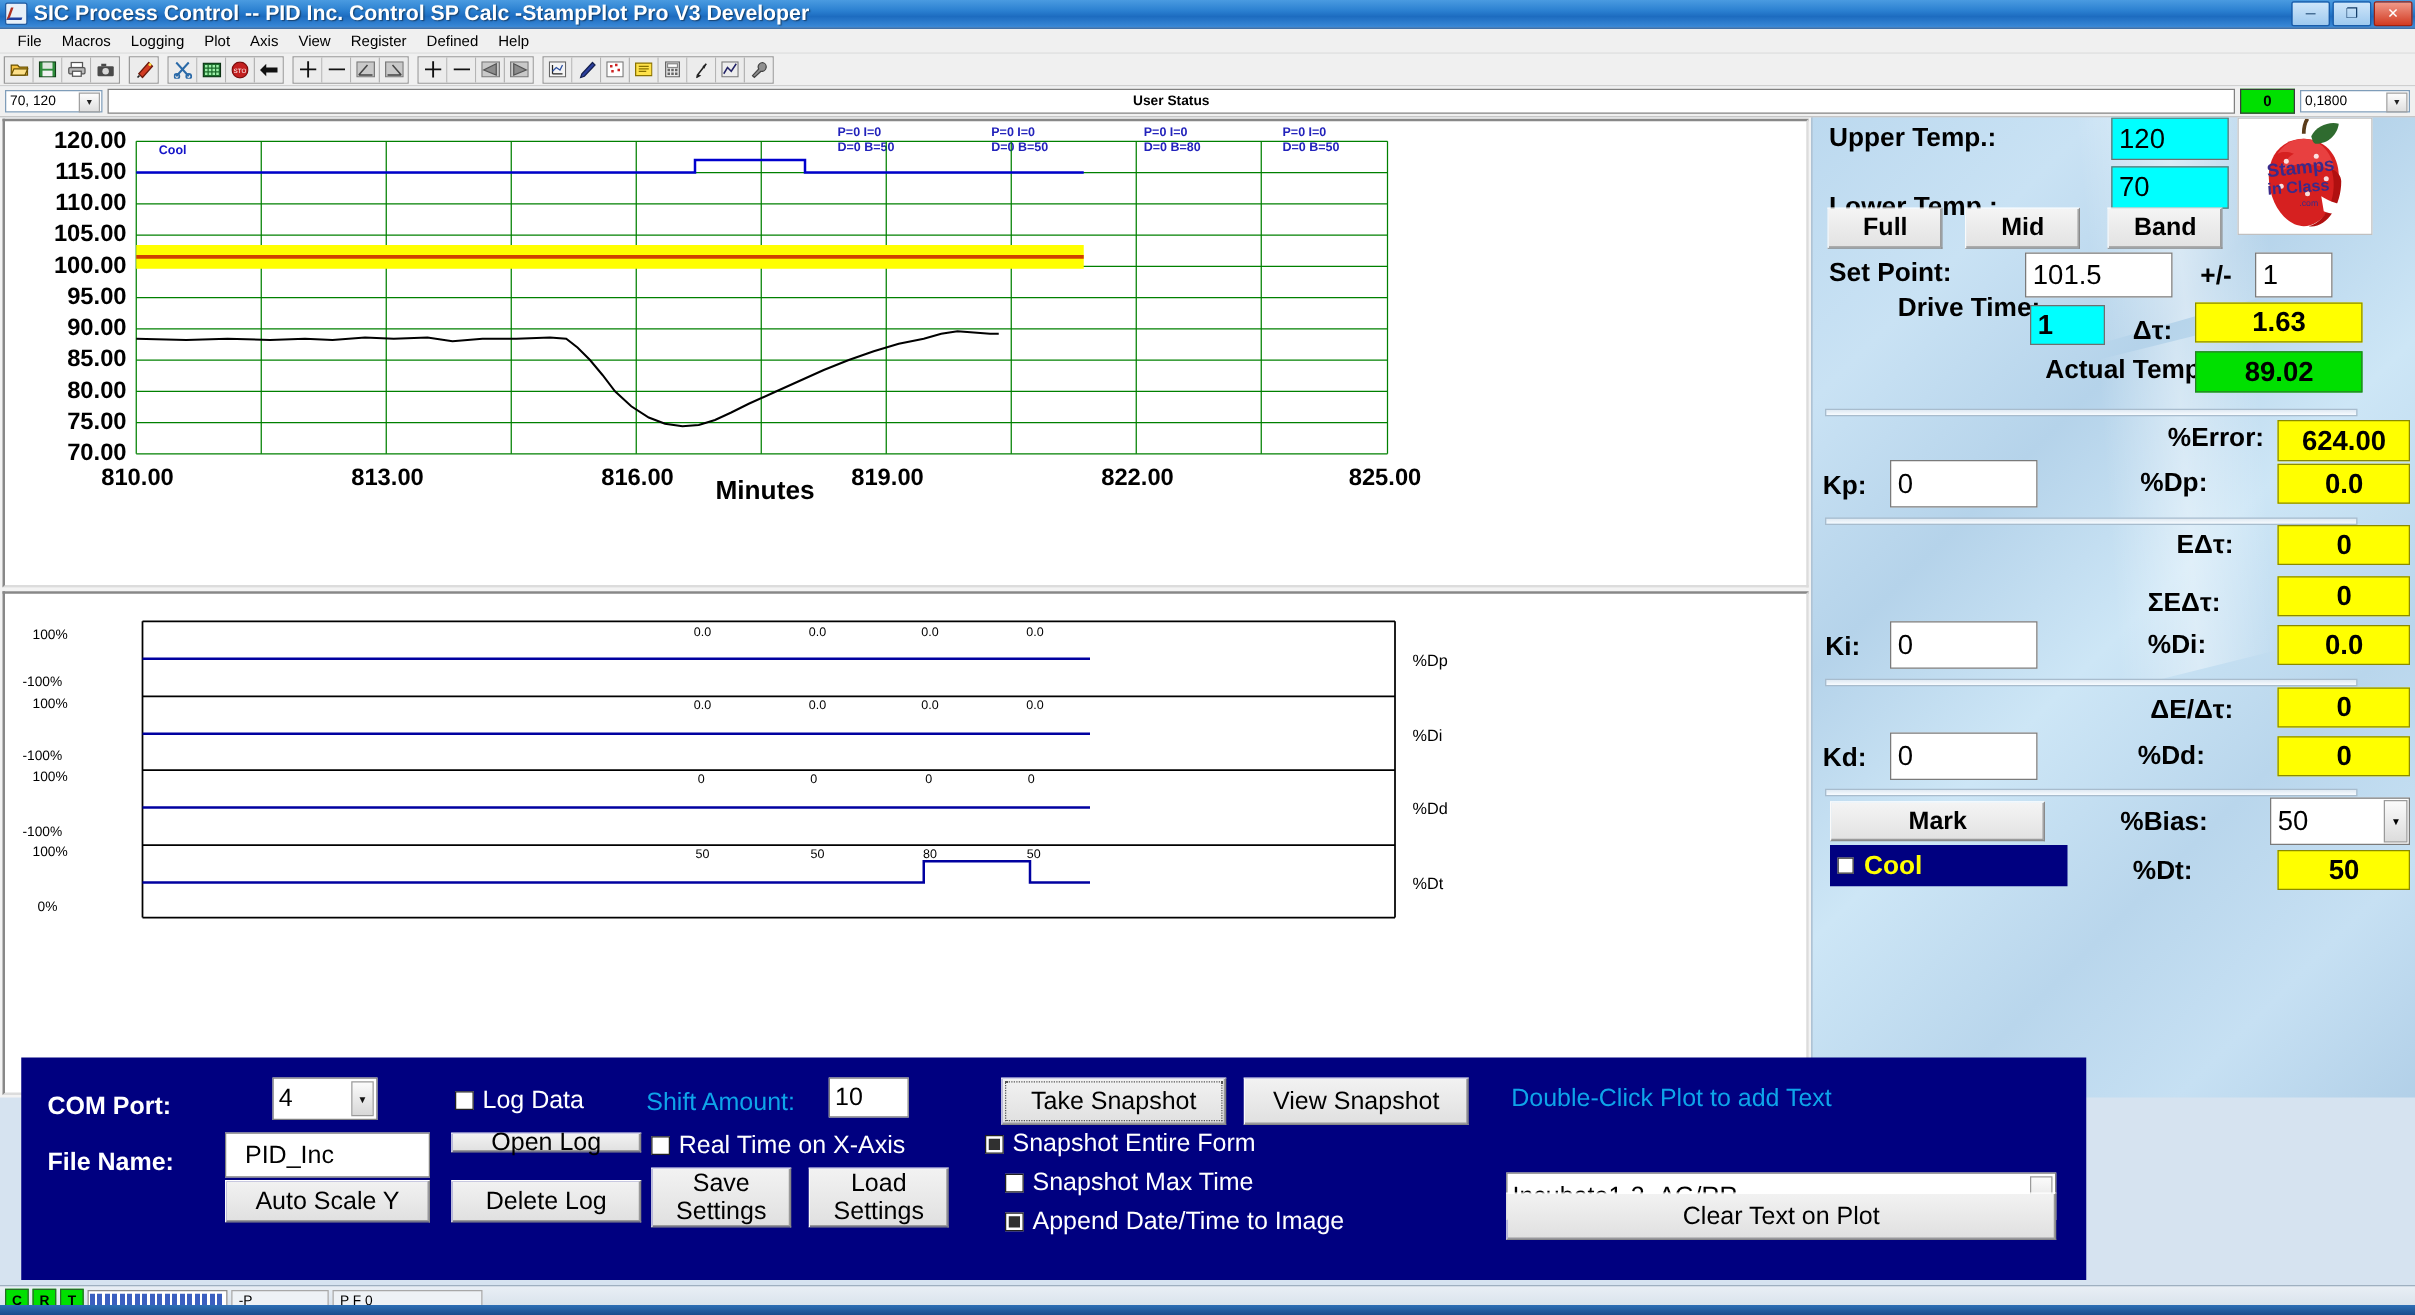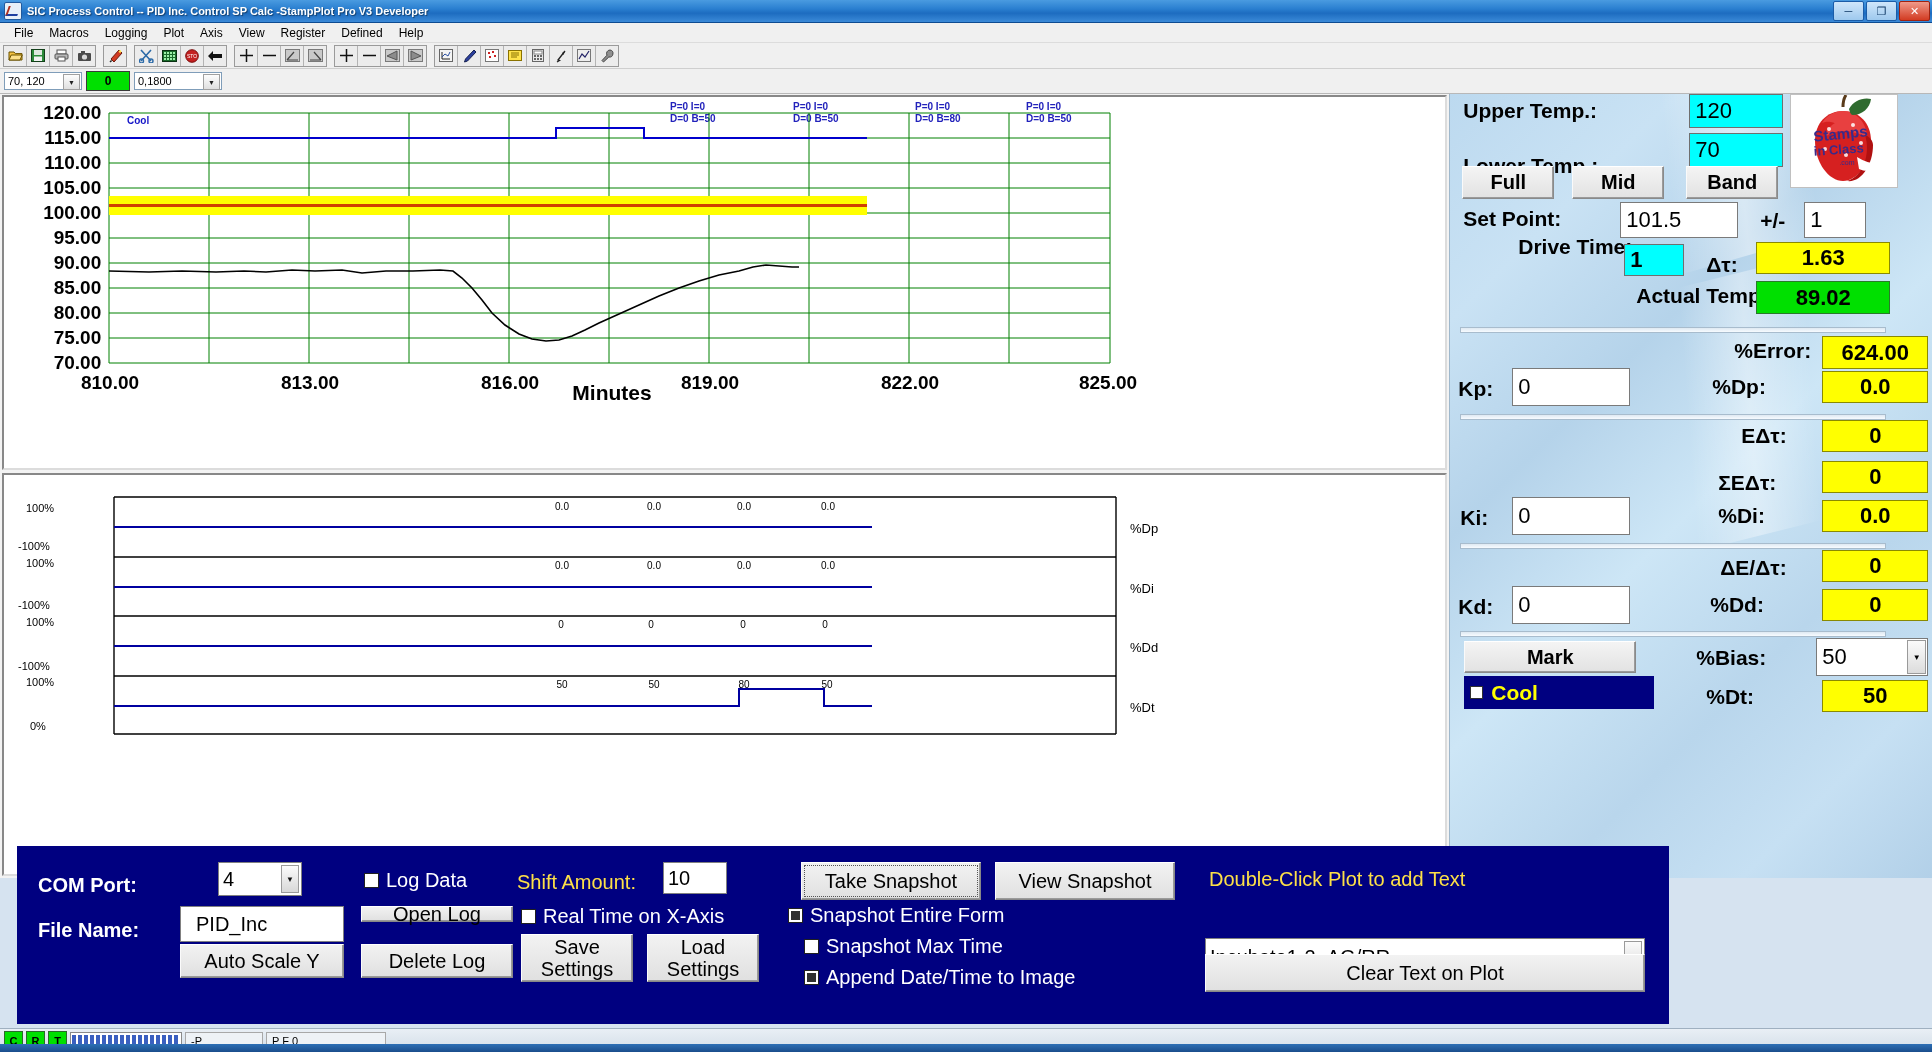--- a/index.html
+++ b/index.html
@@ -18,21 +18,21 @@
   #titlebar .tb-icon{
     width:16px;height:16px;margin-left:4px;margin-right:5px;
     background:#e8f0f8;border:1px solid #215a9e;border-radius:2px;
     position:relative;flex:0 0 auto;
   }
   #titlebar .tb-icon:after{
     content:"";position:absolute;left:2px;top:3px;width:10px;height:8px;
     border-left:2px solid #b03020;border-bottom:2px solid #2040a0;transform:skewX(-20deg);
   }
   #title-text{
-    color:#ffffff;font-size:11px;font-weight:bold;
+    color:#ffffff;font-size:17px;font-weight:bold;
     text-shadow:1px 1px 1px rgba(0,0,0,.45);
     white-space:nowrap;
   }
   #win-buttons{position:absolute;right:2px;top:1px;display:flex;gap:2px;}
   .winbtn{
     width:29px;height:18px;border:1px solid #1a5ca8;border-radius:2px;
     background:linear-gradient(180deg,#cfe6fa,#9ec9ee);
     display:flex;align-items:center;justify-content:center;
     font-size:11px;color:#103a66;line-height:1;
   }
@@ -185,21 +185,21 @@
   #coolbar .cb{width:11px;height:11px;background:#fff;border:1px solid #303030;}
   #coolbar .lbl{color:#ffff00;font-size:21px;font-weight:bold;}
 
   
   #bottompanel{
     position:absolute;left:17px;top:846px;width:1652px;height:178px;
     background:#000080;z-index:5;
   }
   .bp{position:absolute;}
   .bplabel{color:#fff;font-size:20px;font-weight:bold;white-space:nowrap;}
-  .bptext{color:#fde047;font-size:20px;white-space:nowrap;}
+  .bptext{color:#0ea5e9;font-size:20px;white-space:nowrap;}
   .bpinput{
     background:#fff;border:1px solid #808080;font-size:20px;color:#000;
     display:flex;align-items:center;padding-left:4px;box-sizing:border-box;
   }
   .bpcombo{
     background:#fff;border:1px solid #808080;font-size:20px;color:#000;
     display:flex;align-items:center;padding-left:4px;position:relative;box-sizing:border-box;
   }
   .bpcombo .arr{
     position:absolute;right:2px;top:2px;bottom:2px;width:16px;
@@ -468,20 +468,23 @@
           <path d="M9 1a3.5 3.5 0 00-3 5.2L1 11.5 2.5 13l5.3-5A3.5 3.5 0 109 1z" fill="#8f8f8f" stroke="#444"></path>
         </svg>
     </div>
   </div>
 </div>
 
 <div id="statusrow">
   <div class="combo" style="width:78px">
     <span>70, 120</span>
     <span class="arrow">▼</span>
+  </div>
+  <div id="userstatus">
+    <span>User Status</span>
   </div>
   <div id="greenval">0</div>
   <div class="combo" style="width:88px">
     <span>0,1800</span>
     <span class="arrow">▼</span>
   </div>
 </div>
 
 <div id="mainarea">
   <div id="leftcol">

